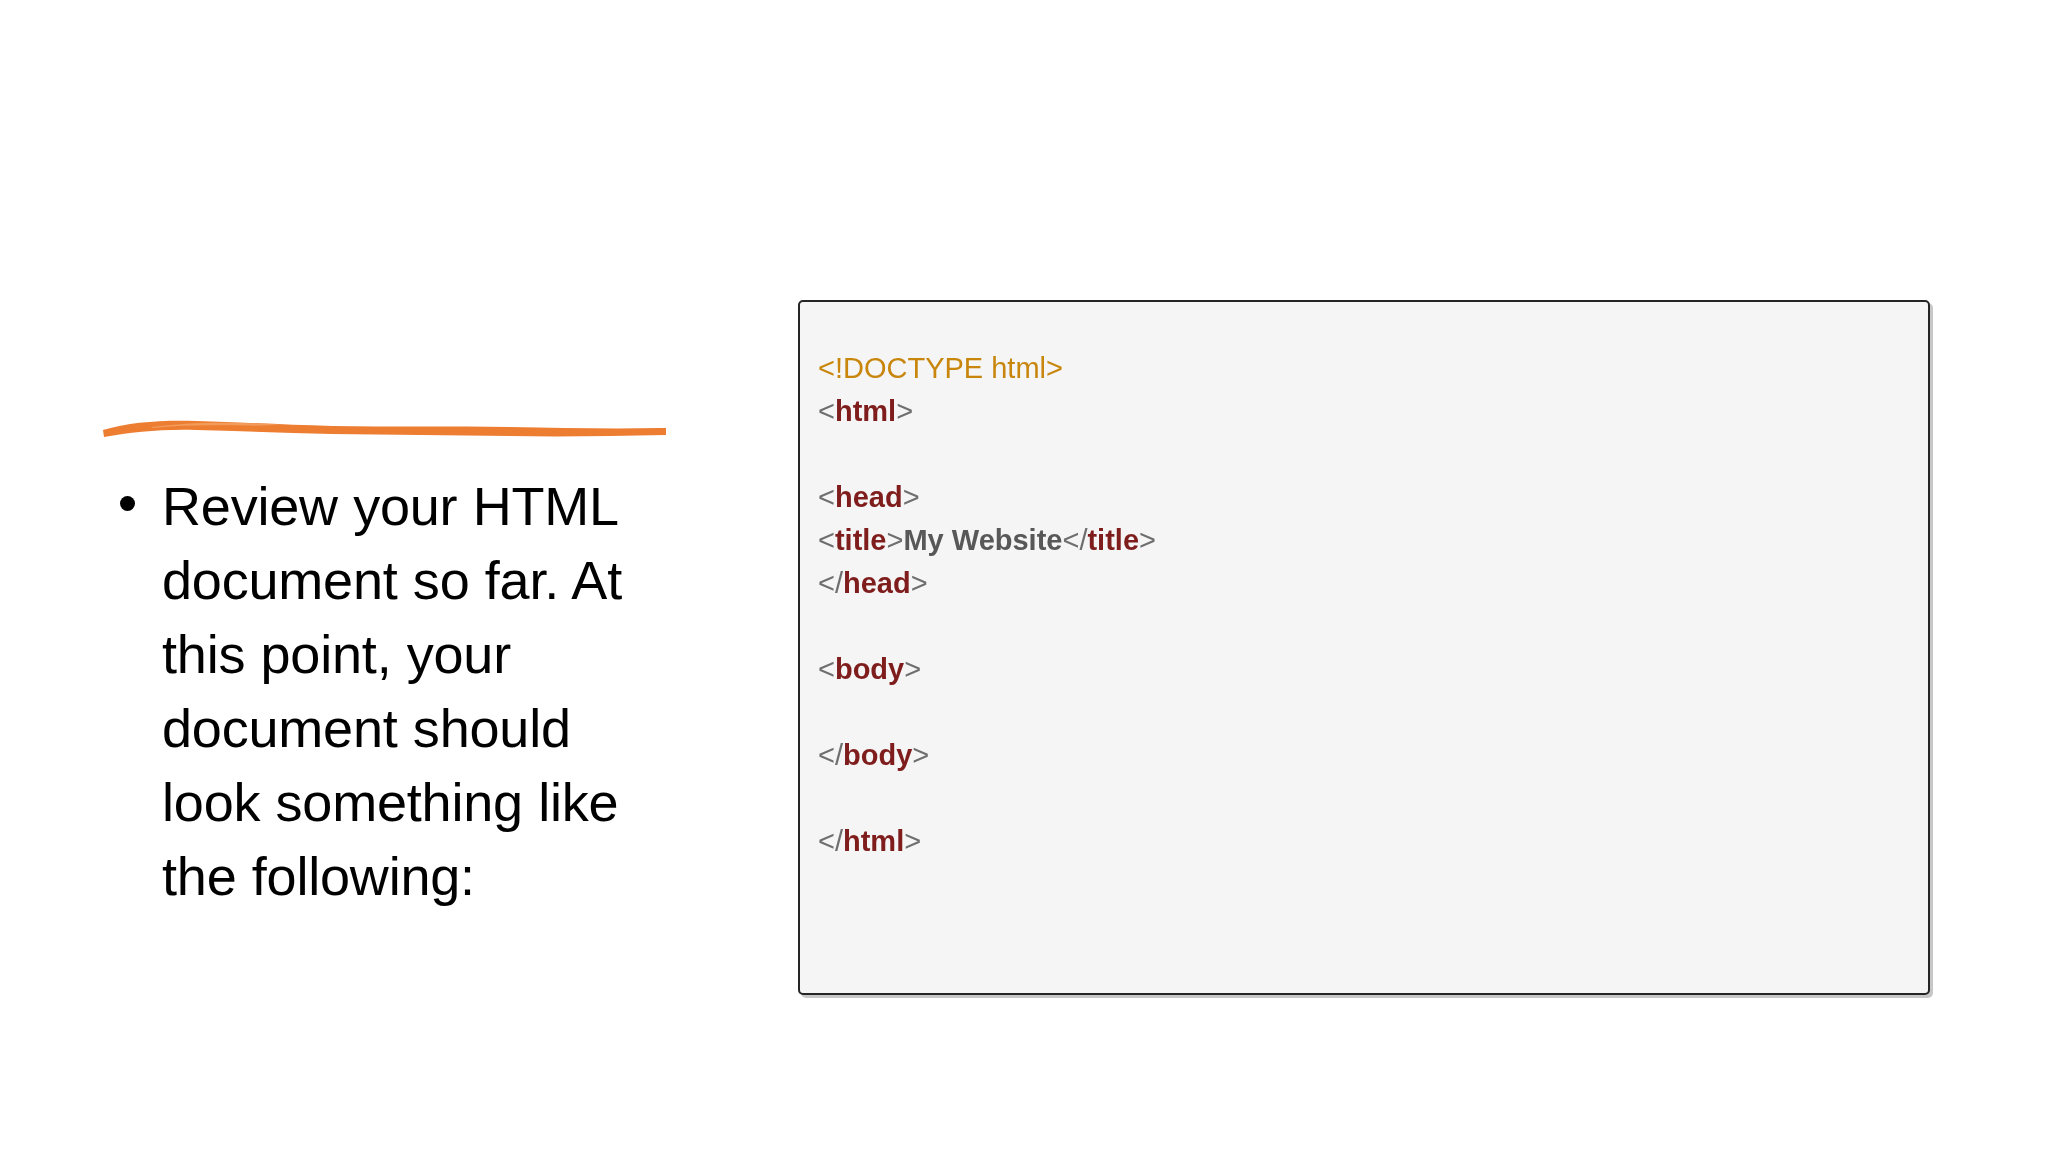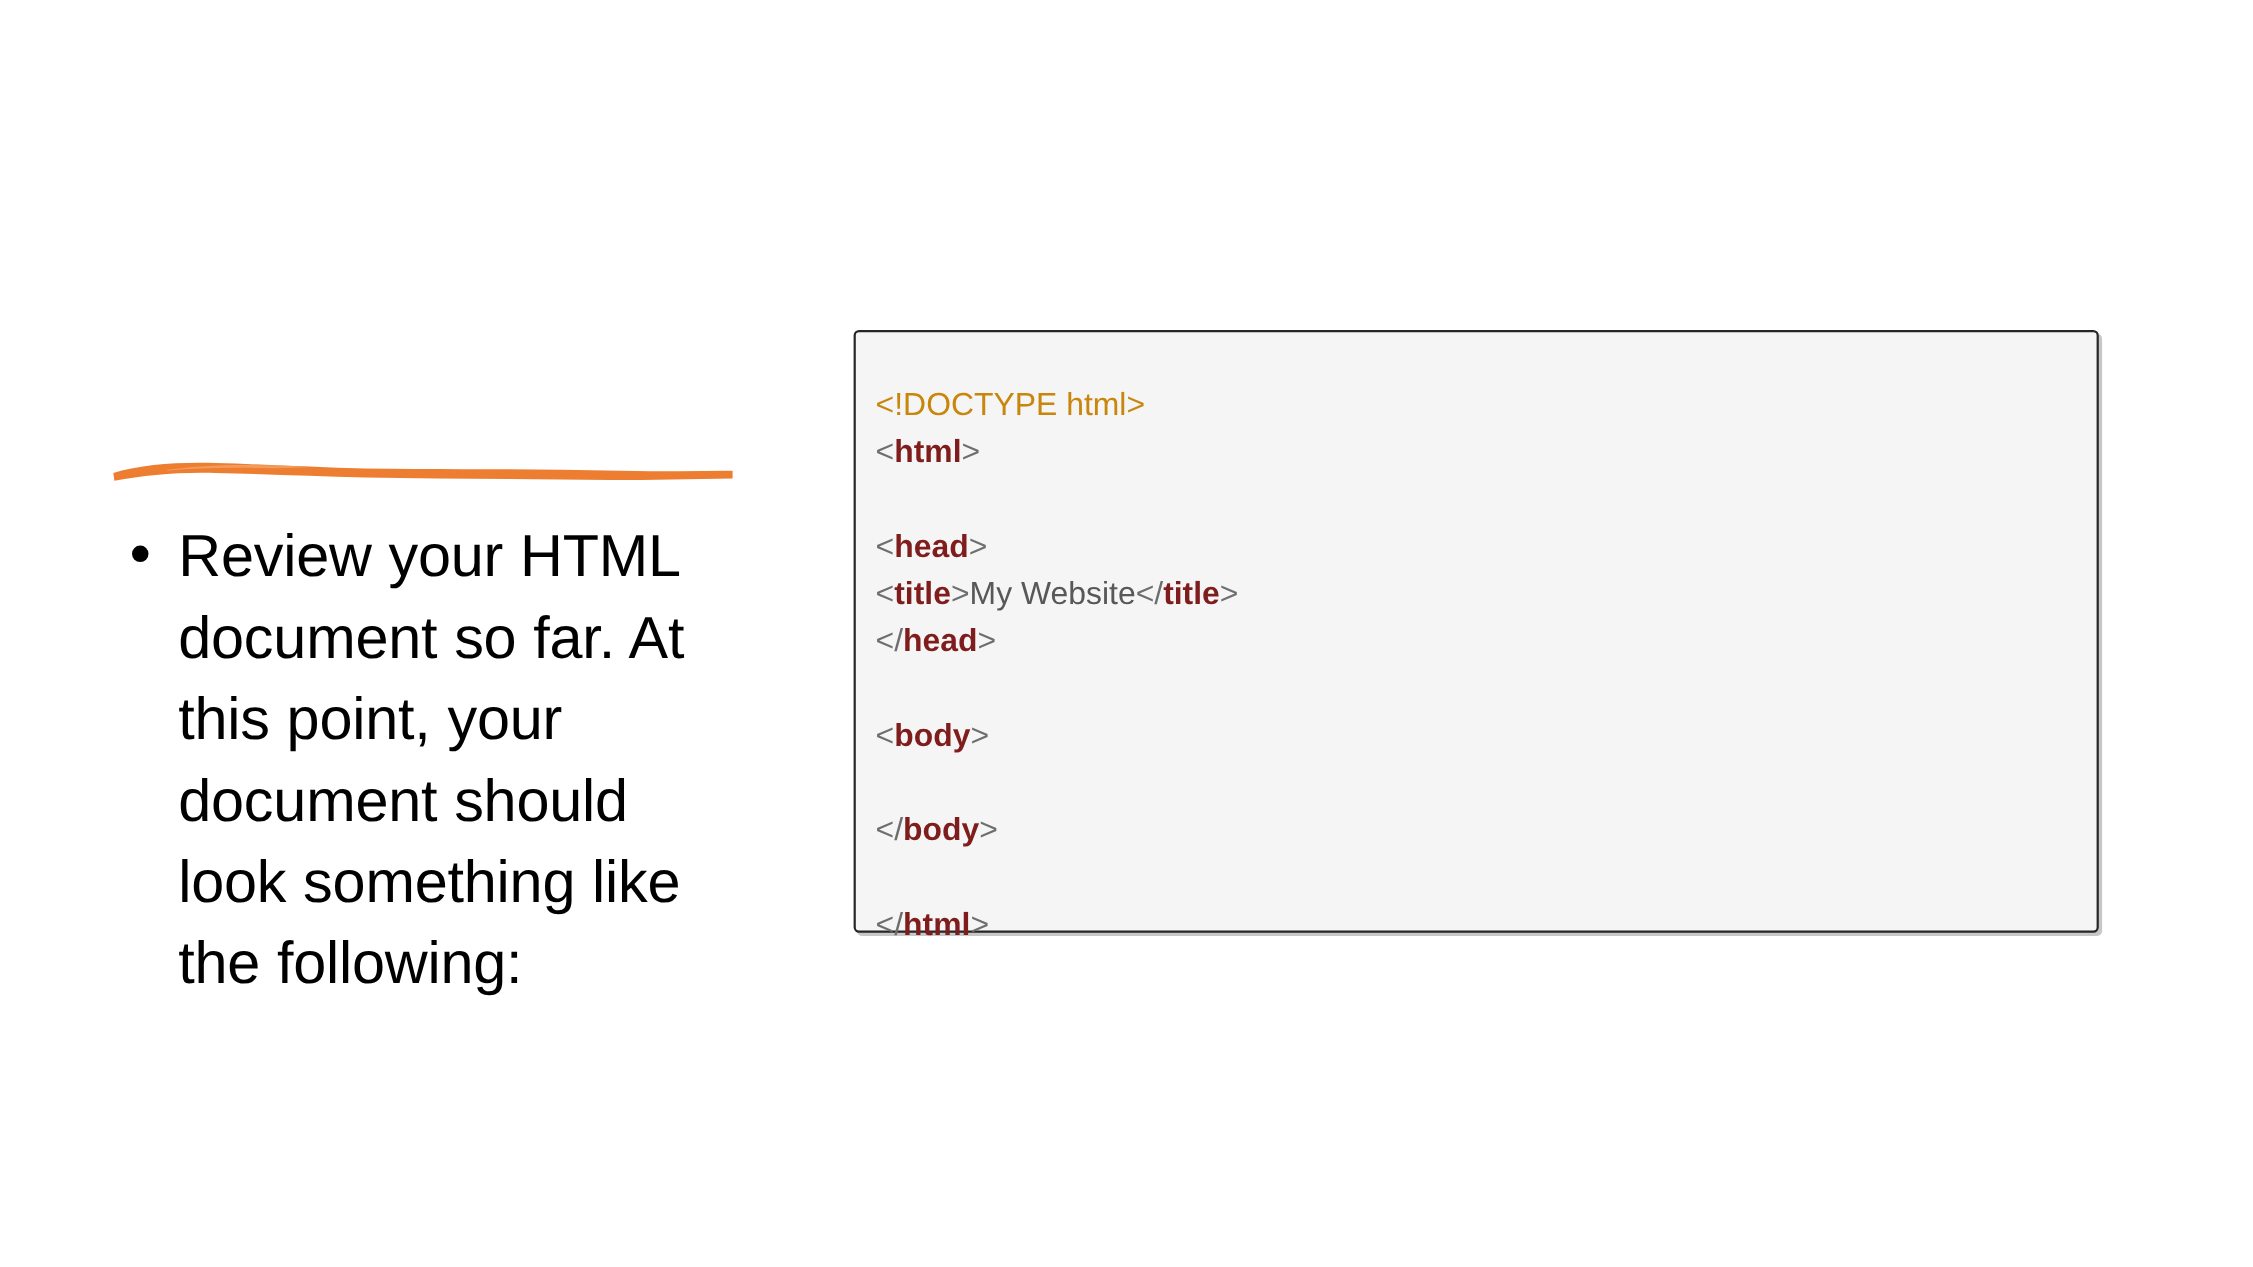--- a/index.html
+++ b/index.html
@@ -70,24 +70,24 @@
     top: 26px;
     width: 15px;
     height: 15px;
     background: #000000;
     border-radius: 50%;
   }
 
   
   .code-card {
     position: absolute;
-    left: 776px;
+    left: 798px;
     top: 300px;
     width: 1132px;
-    height: 548px;
+    height: 695px;
     background: #F5F5F5;
     border: 2px solid #262626;
     border-radius: 5px;
     box-sizing: border-box;
     box-shadow: 3px 3px 0 rgba(0,0,0,0.22);
   }
 
   .code-body {
     position: absolute;
     left: 18px;
@@ -104,21 +104,21 @@
     height: 43px;
     white-space: pre;
   }
   .code-line.blank {
     height: 43px;
   }
 
   .tok-punct   { color: #6E6E6E; font-weight: 400; }
   .tok-tag     { color: #7f1d1d; font-weight: bold; }
   .tok-doctype { color: #C8860D; font-weight: 400; }
-  .tok-text    { color: #585858; font-weight: 400; }
+  .tok-text    { color: #585858; font-weight: 700; }
 </style>
 </head>
 <body>
 
 <div class="slide">
 
   <div class="left-col">
 
     <div class="divider-wrap">
       <svg viewBox="0 0 570 46" xmlns="http://www.w3.org/2000/svg" aria-hidden="true">

